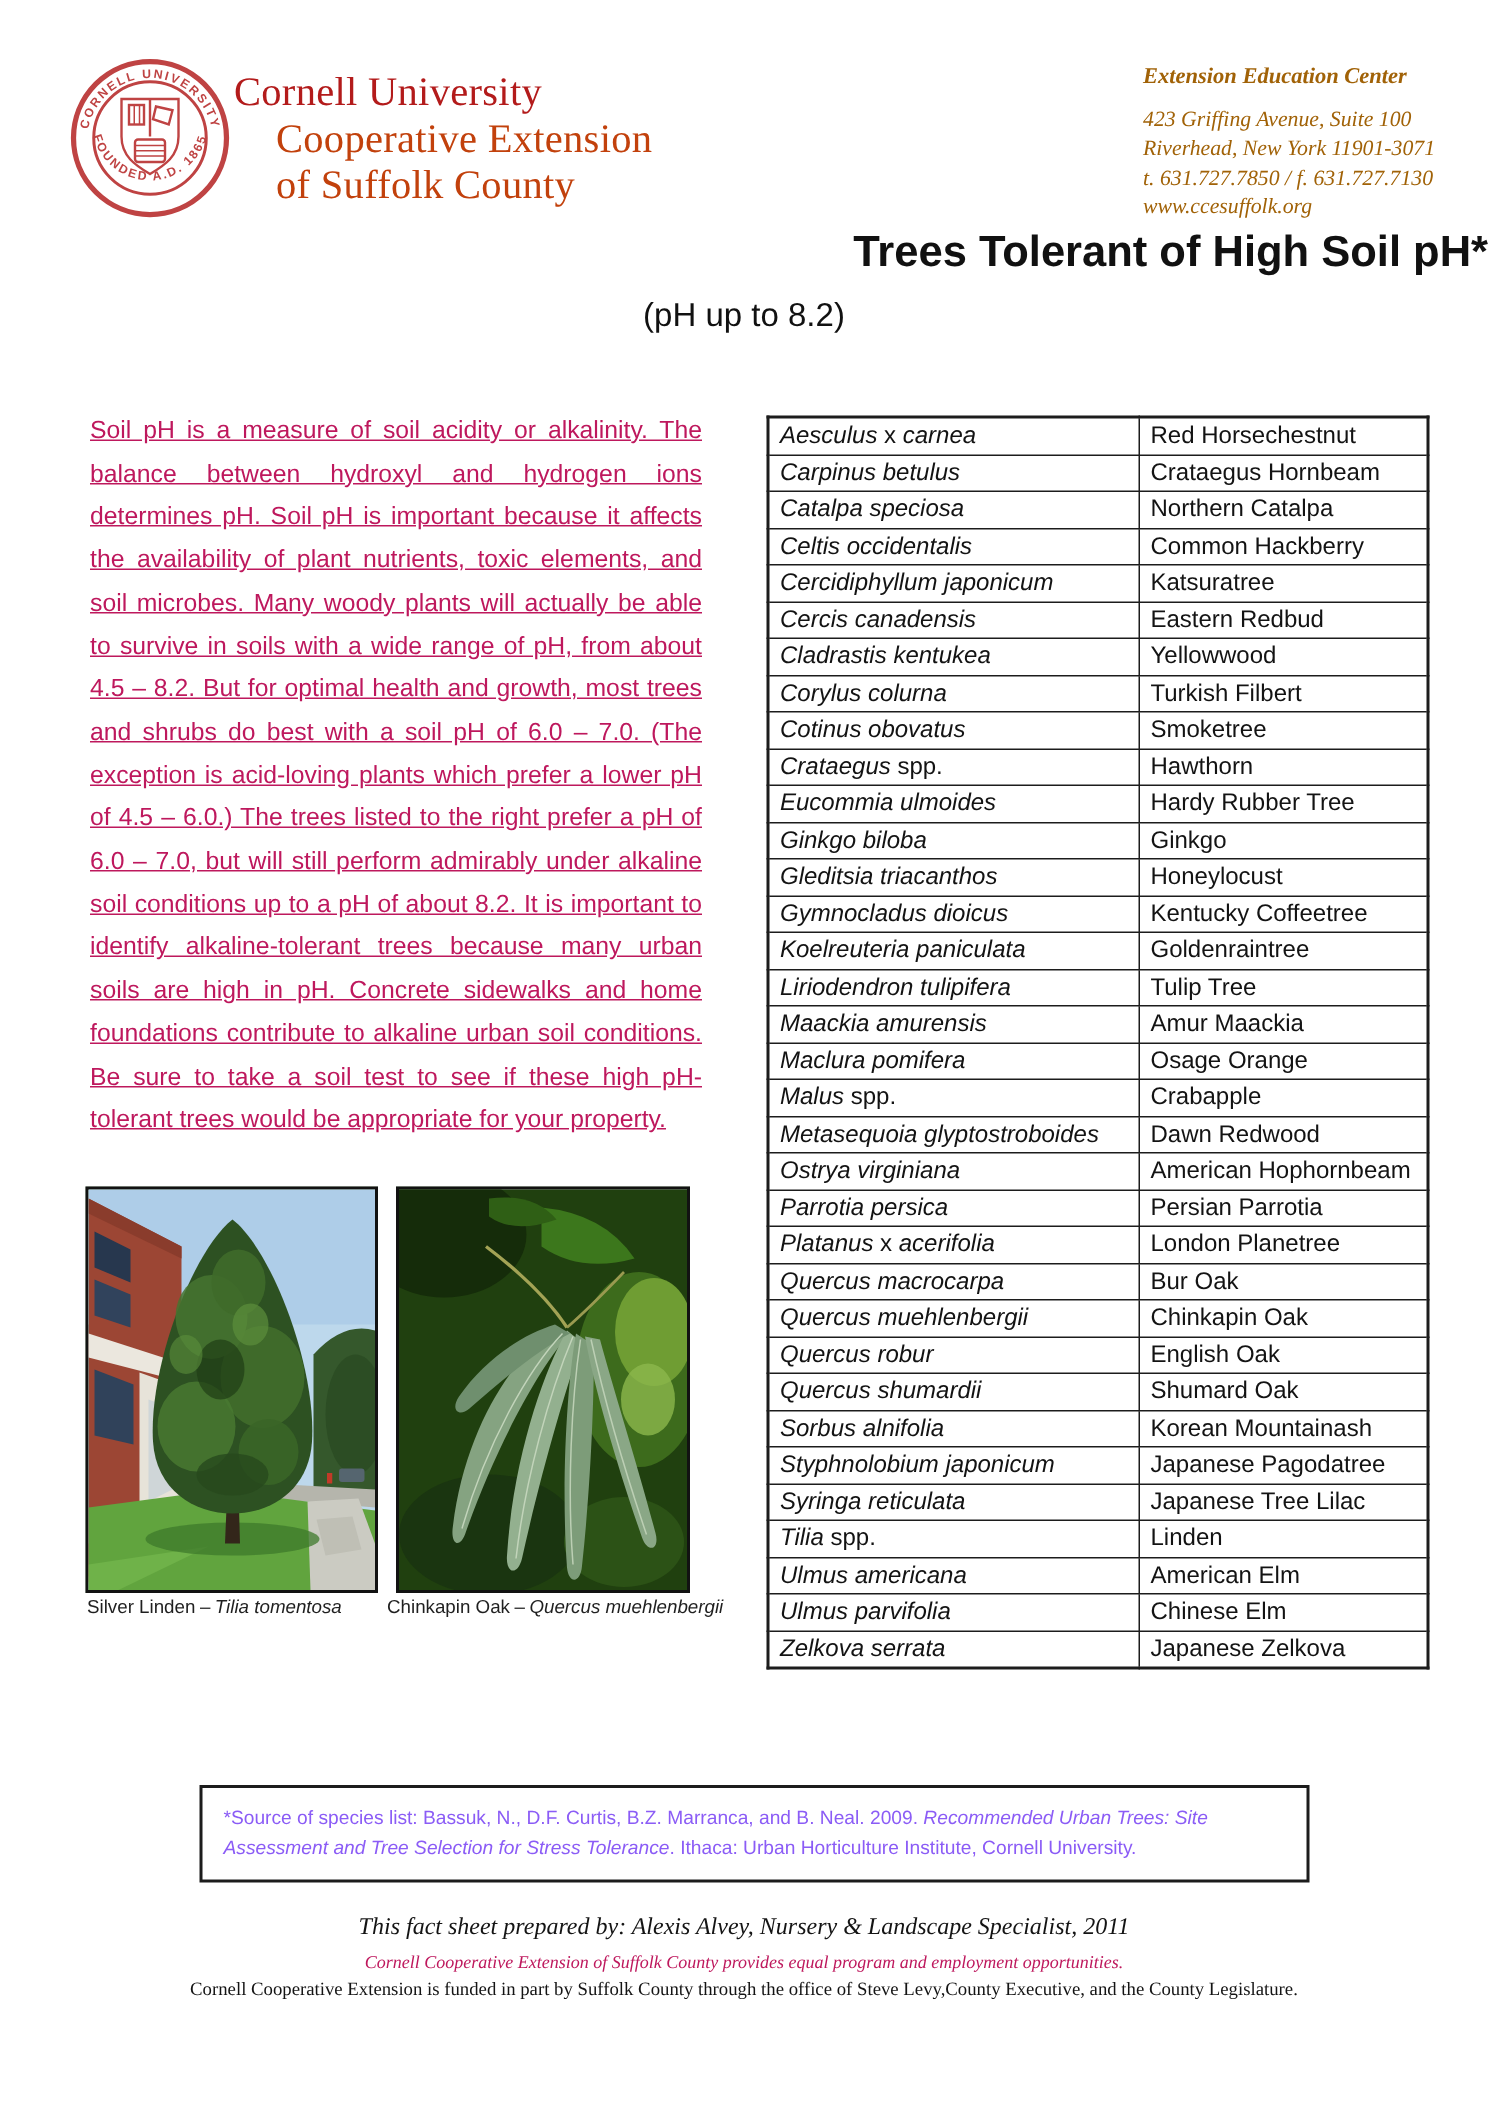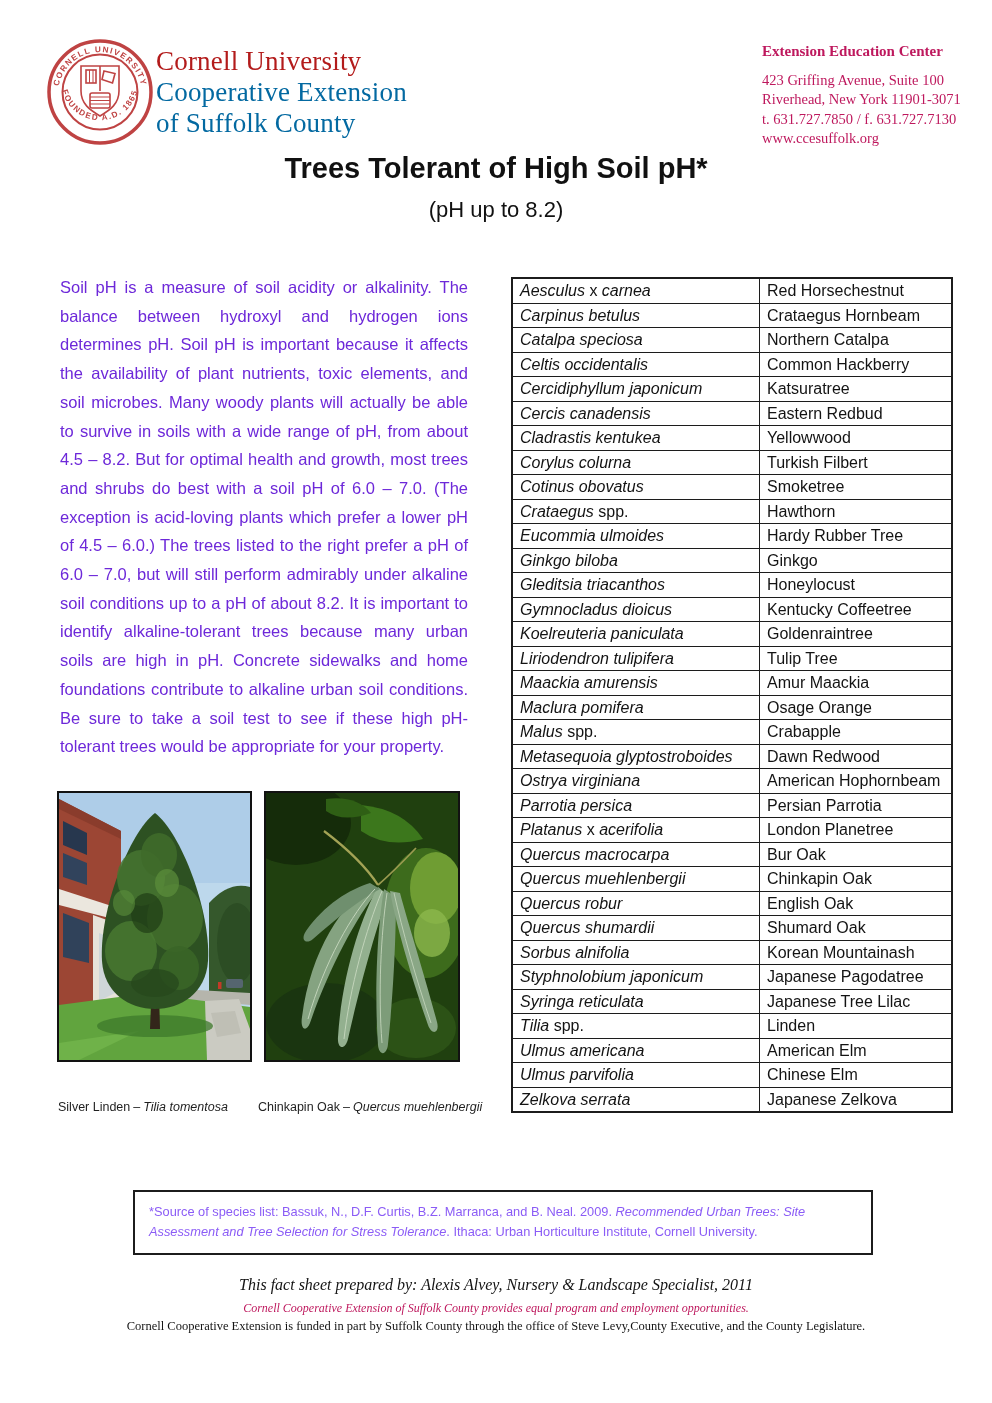--- a/index.html
+++ b/index.html
@@ -6,48 +6,48 @@
   .page {
     position:relative; width:992px; height:1403px; margin:0 auto;
     background:#ffffff; overflow:hidden;
     font-family:"Liberation Sans", sans-serif; color:#1a1a1a;
   }
   
   .seal { position:absolute; left:45px; top:37px; width:110px; height:110px; }
   .wordmark { position:absolute; left:156px; top:46px; line-height:31px;
     font-family:"Liberation Serif", serif; font-size:27px; letter-spacing:0.2px; }
   .wordmark .wm1 { color:#b31b1b; }
-  .wordmark .wm2, .wordmark .wm3 { color:#0369a1; }
+  .wordmark .wm2, .wordmark .wm3 { color:#c2410c;margin-left:28px; }
   .contact { position:absolute; left:762px; top:42px; width:225px;
-    font-family:"Liberation Serif", serif; font-size:14.5px; line-height:19.5px; color:#be185d; }
+    font-family:"Liberation Serif", serif; font-size:14.5px; line-height:19.5px; color:#a16207;font-style:italic; }
   .contact .contact-title { font-weight:bold; font-size:15px; margin-bottom:9px; }
   
-  .title-main { position:absolute; left:0; top:152px; width:100%; text-align:center;
+  .title-main { position:absolute; left:0; top:152px; width:100%; text-align:right;
     font-size:29px; font-weight:bold; color:#111; }
   .title-sub { position:absolute; left:0; top:197px; width:100%; text-align:center;
     font-size:22px; color:#111; }
   
   .intro { position:absolute; left:60px; top:273px; width:408px;
-    font-size:16.5px; line-height:28.7px; text-align:justify; color:#6d28d9; }
+    font-size:16.5px; line-height:28.7px; text-align:justify; color:#be185d;text-decoration:underline; }
   
   .species-table-wrap { position:absolute; left:511px; top:277px; }
   table.species { border-collapse:collapse; table-layout:fixed; width:433px;
     border:2px solid #1c1c1c; }
   table.species td { border:1px solid #1c1c1c; font-size:16px; line-height:19.5px;
     padding:2px 6px 2px 7px; vertical-align:top; color:#131313; }
   table.species td:first-child { width:233px; }
   table.species td:last-child { width:178px; }
   .ital { font-style:italic; }
   .roman { font-style:normal; }
   
   .photo { position:absolute; top:791px; border:2px solid #121212; background:#9db89b; }
   .photo svg { display:block; }
   .photo-left { left:57px; }
   .photo-right { left:264px; }
-  .caption { position:absolute; top:1064px; font-size:12.5px; color:#1f1f1f;margin-top:36px; }
+  .caption { position:absolute; top:1064px; font-size:12.5px; color:#1f1f1f; }
   .caption-left { left:58px; }
   .caption-right { left:258px; }
   .caption .sep { padding:0 3px; }
   .caption .lat { font-style:italic; }
   
   .source-box { position:absolute; left:133px; top:1190px; width:708px;
     border:2px solid #1c1c1c; padding:10px 14px 11px 14px;
     font-size:12.8px; line-height:20px; color:#8b5cf6; }
   .source-box .src-title { font-style:italic; }
   

